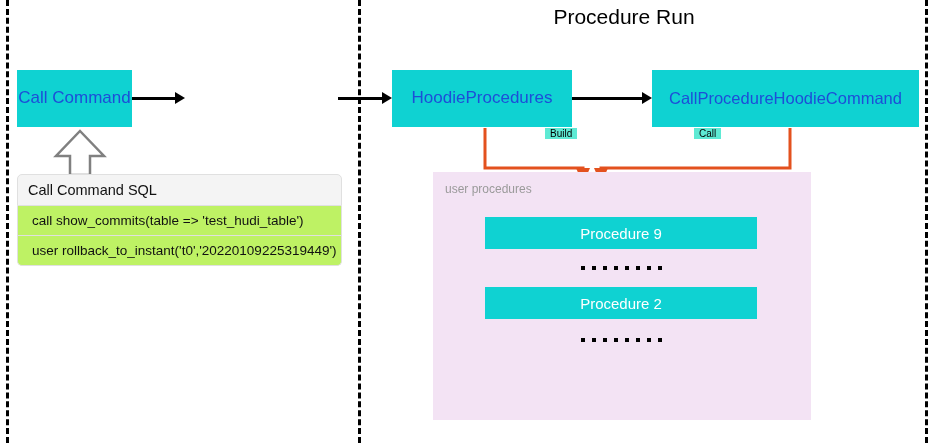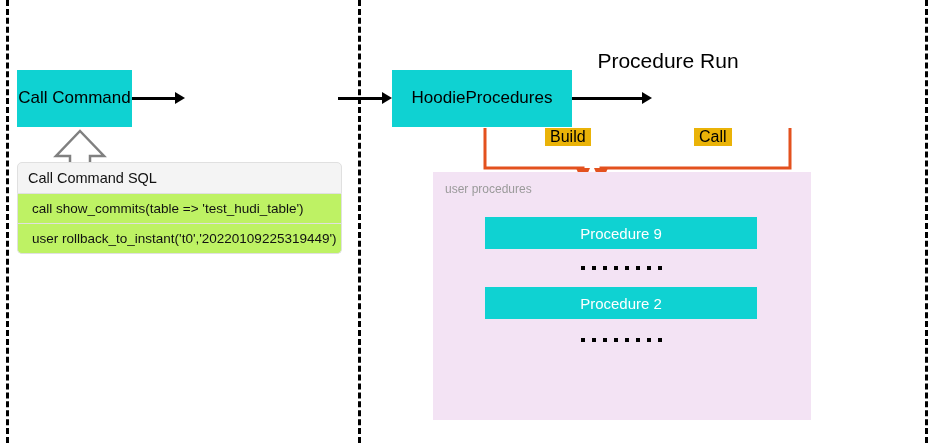--- a/index.html
+++ b/index.html
@@ -18,25 +18,25 @@
   #vdash-left{left:6px;}
   #vdash-mid{left:358px;}
   #vdash-right{left:925px;}
 
   
   .section-title{
     position:absolute;font-size:21px;color:#000;
     text-align:center;white-space:nowrap;
   }
   #title-sql{left:60px;top:5px;width:260px;}
-  #title-proc{left:528px;top:5px;width:280px;margin-top:44px;}
+  #title-proc{left:484px;top:5px;width:280px;}
 
   
   .tbox{
-    position:absolute;background:#0fd2d2;color:#000000;
+    position:absolute;background:#0fd2d2;color:#1d4ed8;
     display:flex;align-items:center;justify-content:center;
     text-align:center;font-size:17px;line-height:1.22;
     box-sizing:border-box;
   }
   #box-call-command{left:17px;top:70px;width:115px;height:57px;}
   #box-sparksqlparser{left:185px;top:70px;width:153px;height:57px;}
   #box-hoodieprocedures{left:392px;top:70px;width:180px;height:57px;}
   #box-callprocedure{left:652px;top:70px;width:267px;height:57px;font-size:16.5px;}
 
   
@@ -59,36 +59,36 @@
 
   #arrow-hp-cphc{left:572px;top:92px;width:80px;}
   #arrow-hp-cphc .line{width:70px;}
   #arrow-hp-cphc .head{left:70px;}
 
   
   #hollow-up-arrow{position:absolute;left:52px;top:128px;width:56px;height:50px;}
 
   
   #sql-list{
-    position:absolute;left:17px;top:162px;width:325px;
+    position:absolute;left:17px;top:174px;width:325px;
     font-size:13.5px;
   }
   .sql-head{
     background:#f4f4f4;border:1px solid #e0e0e0;border-radius:5px 5px 0 0;
     padding:7px 10px;color:#111;font-size:14.5px;box-sizing:border-box;
   }
   .sql-row{
     background:#bef264;border:1px solid #e0e0e0;border-top:none;
     padding:7px 14px;color:#111;box-sizing:border-box;white-space:nowrap;
   }
   .sql-row.last{border-radius:0 0 5px 5px;}
   .conn-svg{position:absolute;left:0;top:0;}
 
   .conn-label{
-    position:absolute;font-size:16px;color:#000;background:#eab308;
+    position:absolute;font-size:10px;color:#000;background:#5eead4;
     padding:0 5px;white-space:nowrap;
   }
   #label-build{left:545px;top:128px;}
   #label-call{left:694px;top:128px;}
 
   
   #procedures-panel{
     position:absolute;left:433px;top:172px;width:378px;height:248px;
     background:#f3e3f4;box-sizing:border-box;
   }
@@ -121,20 +121,21 @@
   <div class="vdash" id="vdash-mid"></div>
   <div class="vdash" id="vdash-right"></div>
 
   <div class="section-title" id="title-proc">Procedure Run</div>
 
   <div class="tbox" id="box-call-command">Call Command</div>
 
 
   <div class="tbox" id="box-hoodieprocedures">HoodieProcedures</div>
 
+  <div class="tbox" id="box-callprocedure">CallProcedureHoodieCommand</div>
 
   <div class="harrow" id="arrow-cc-ssp">
     <div class="line"></div>
     <div class="head"></div>
   </div>
   <div class="harrow" id="arrow-ssp-hp">
     <div class="line"></div>
     <div class="head"></div>
   </div>
   <div class="harrow" id="arrow-hp-cphc">

